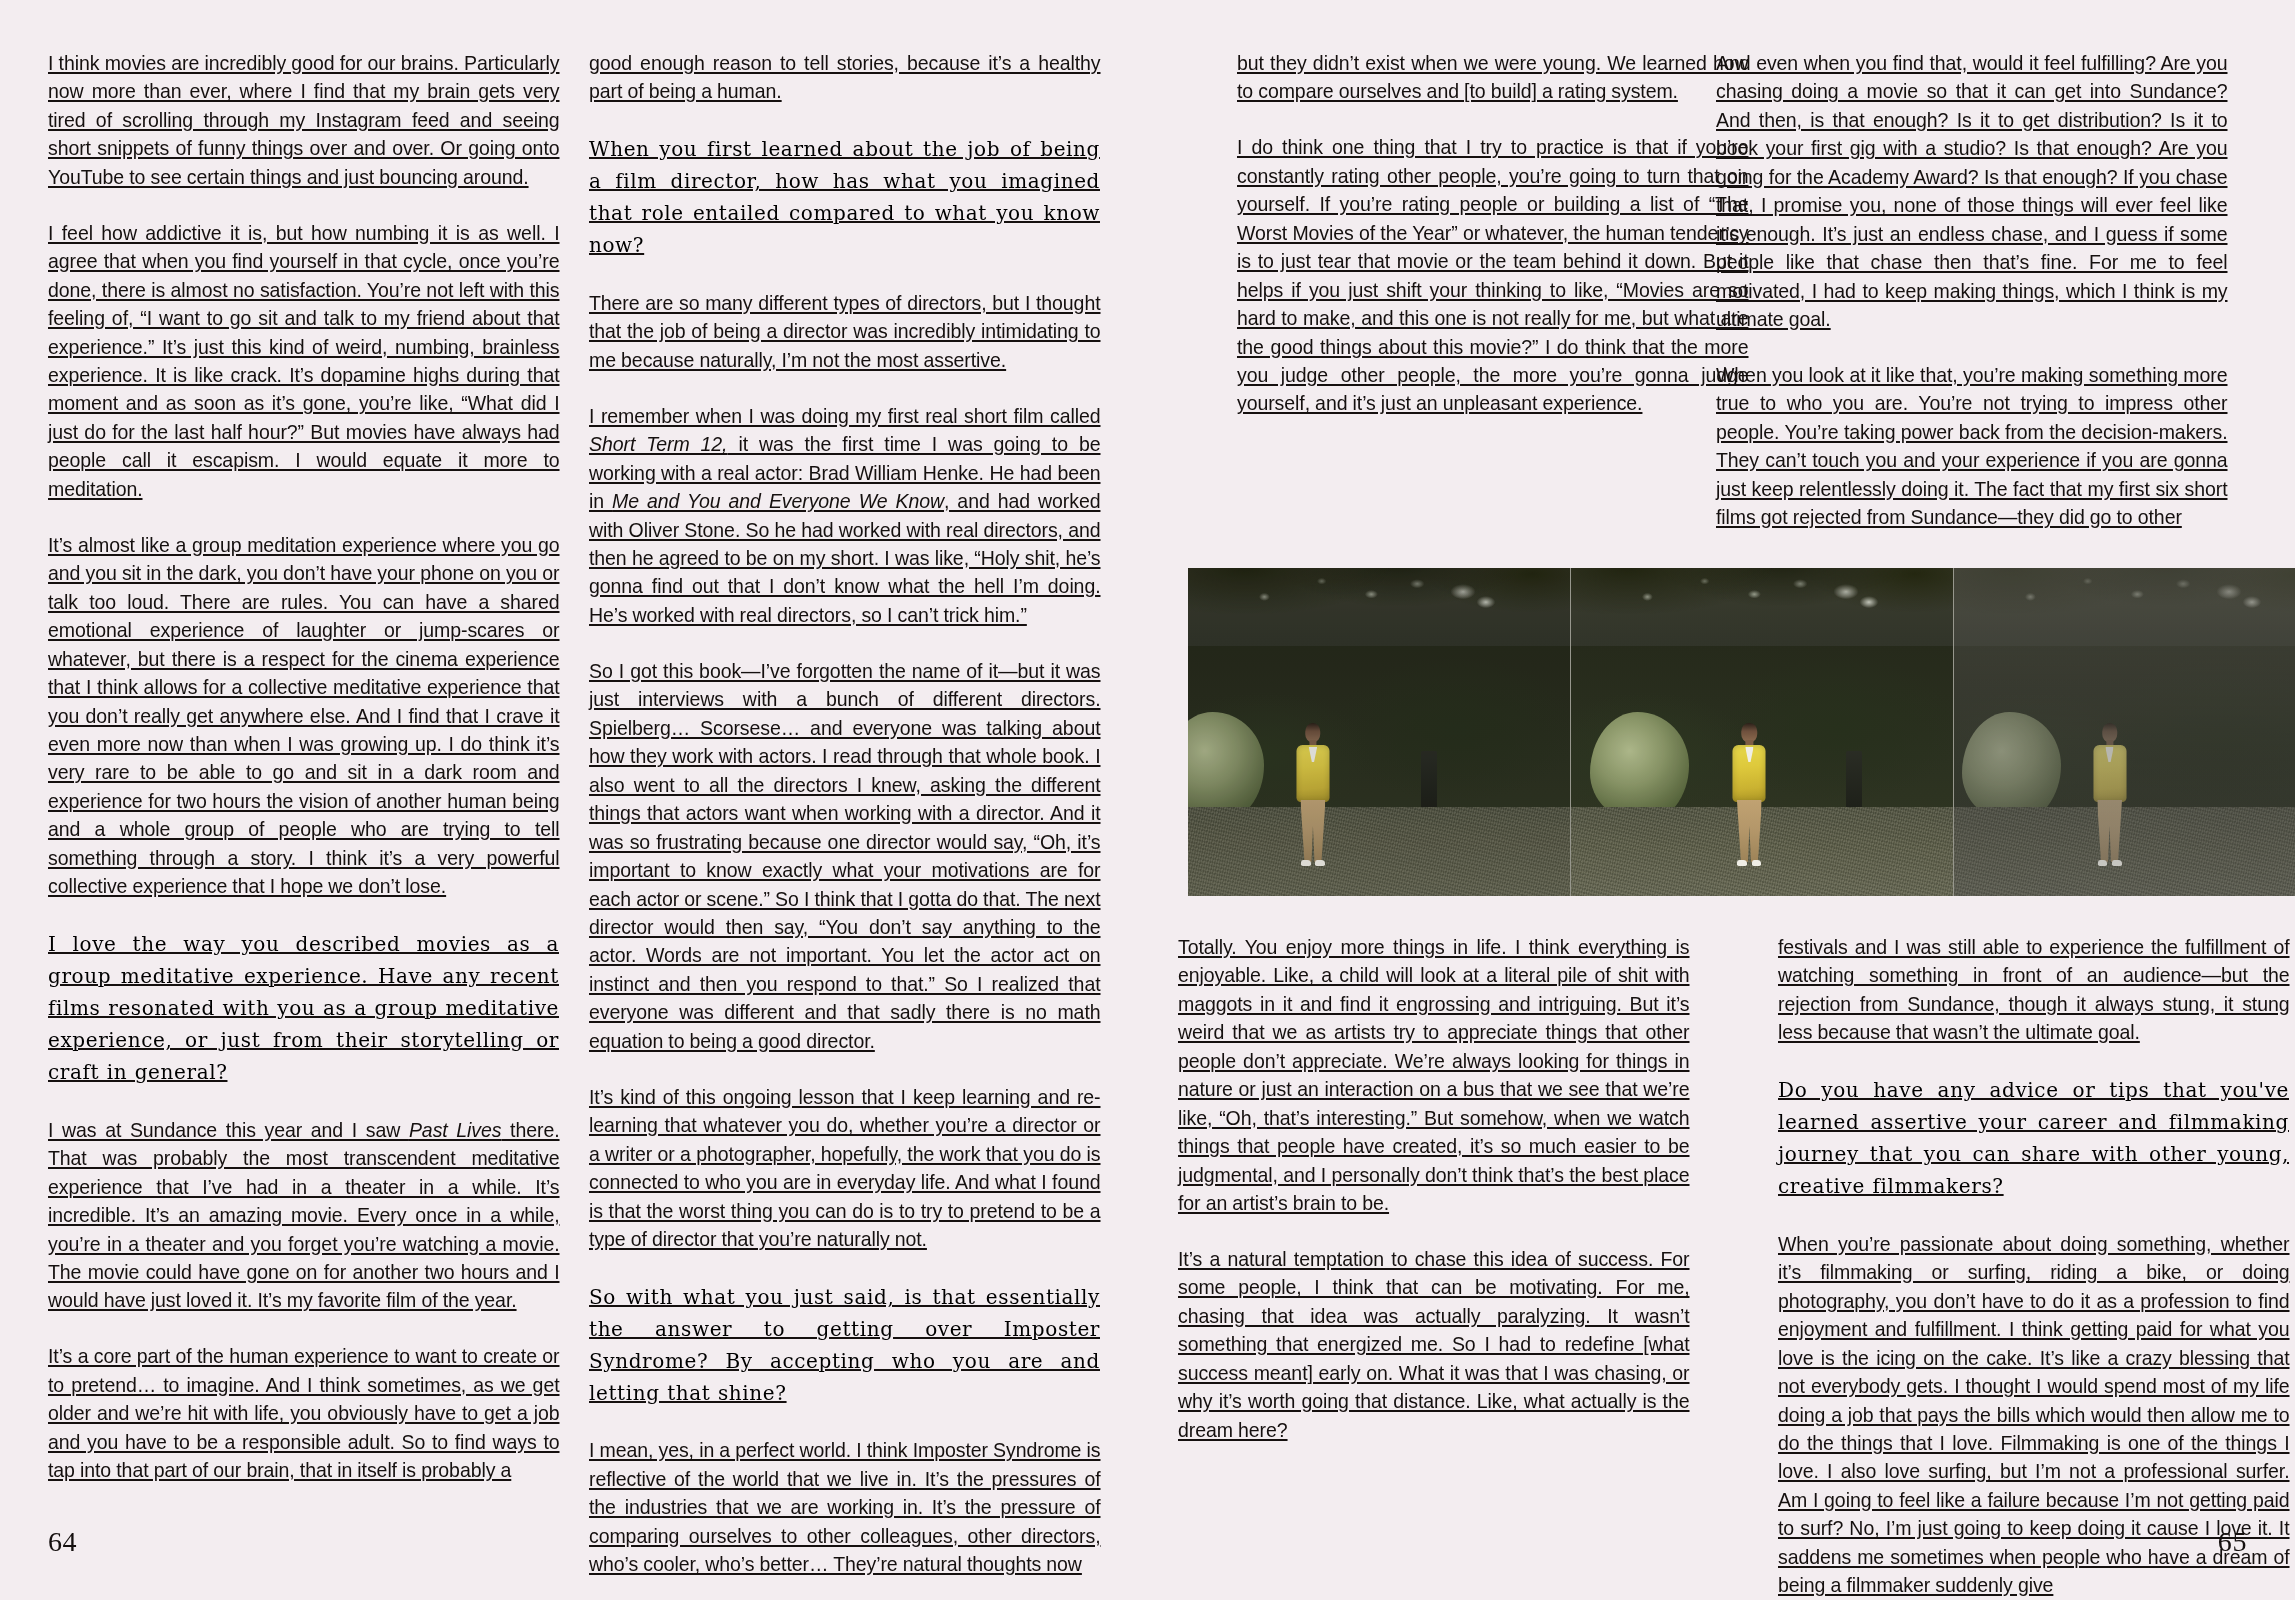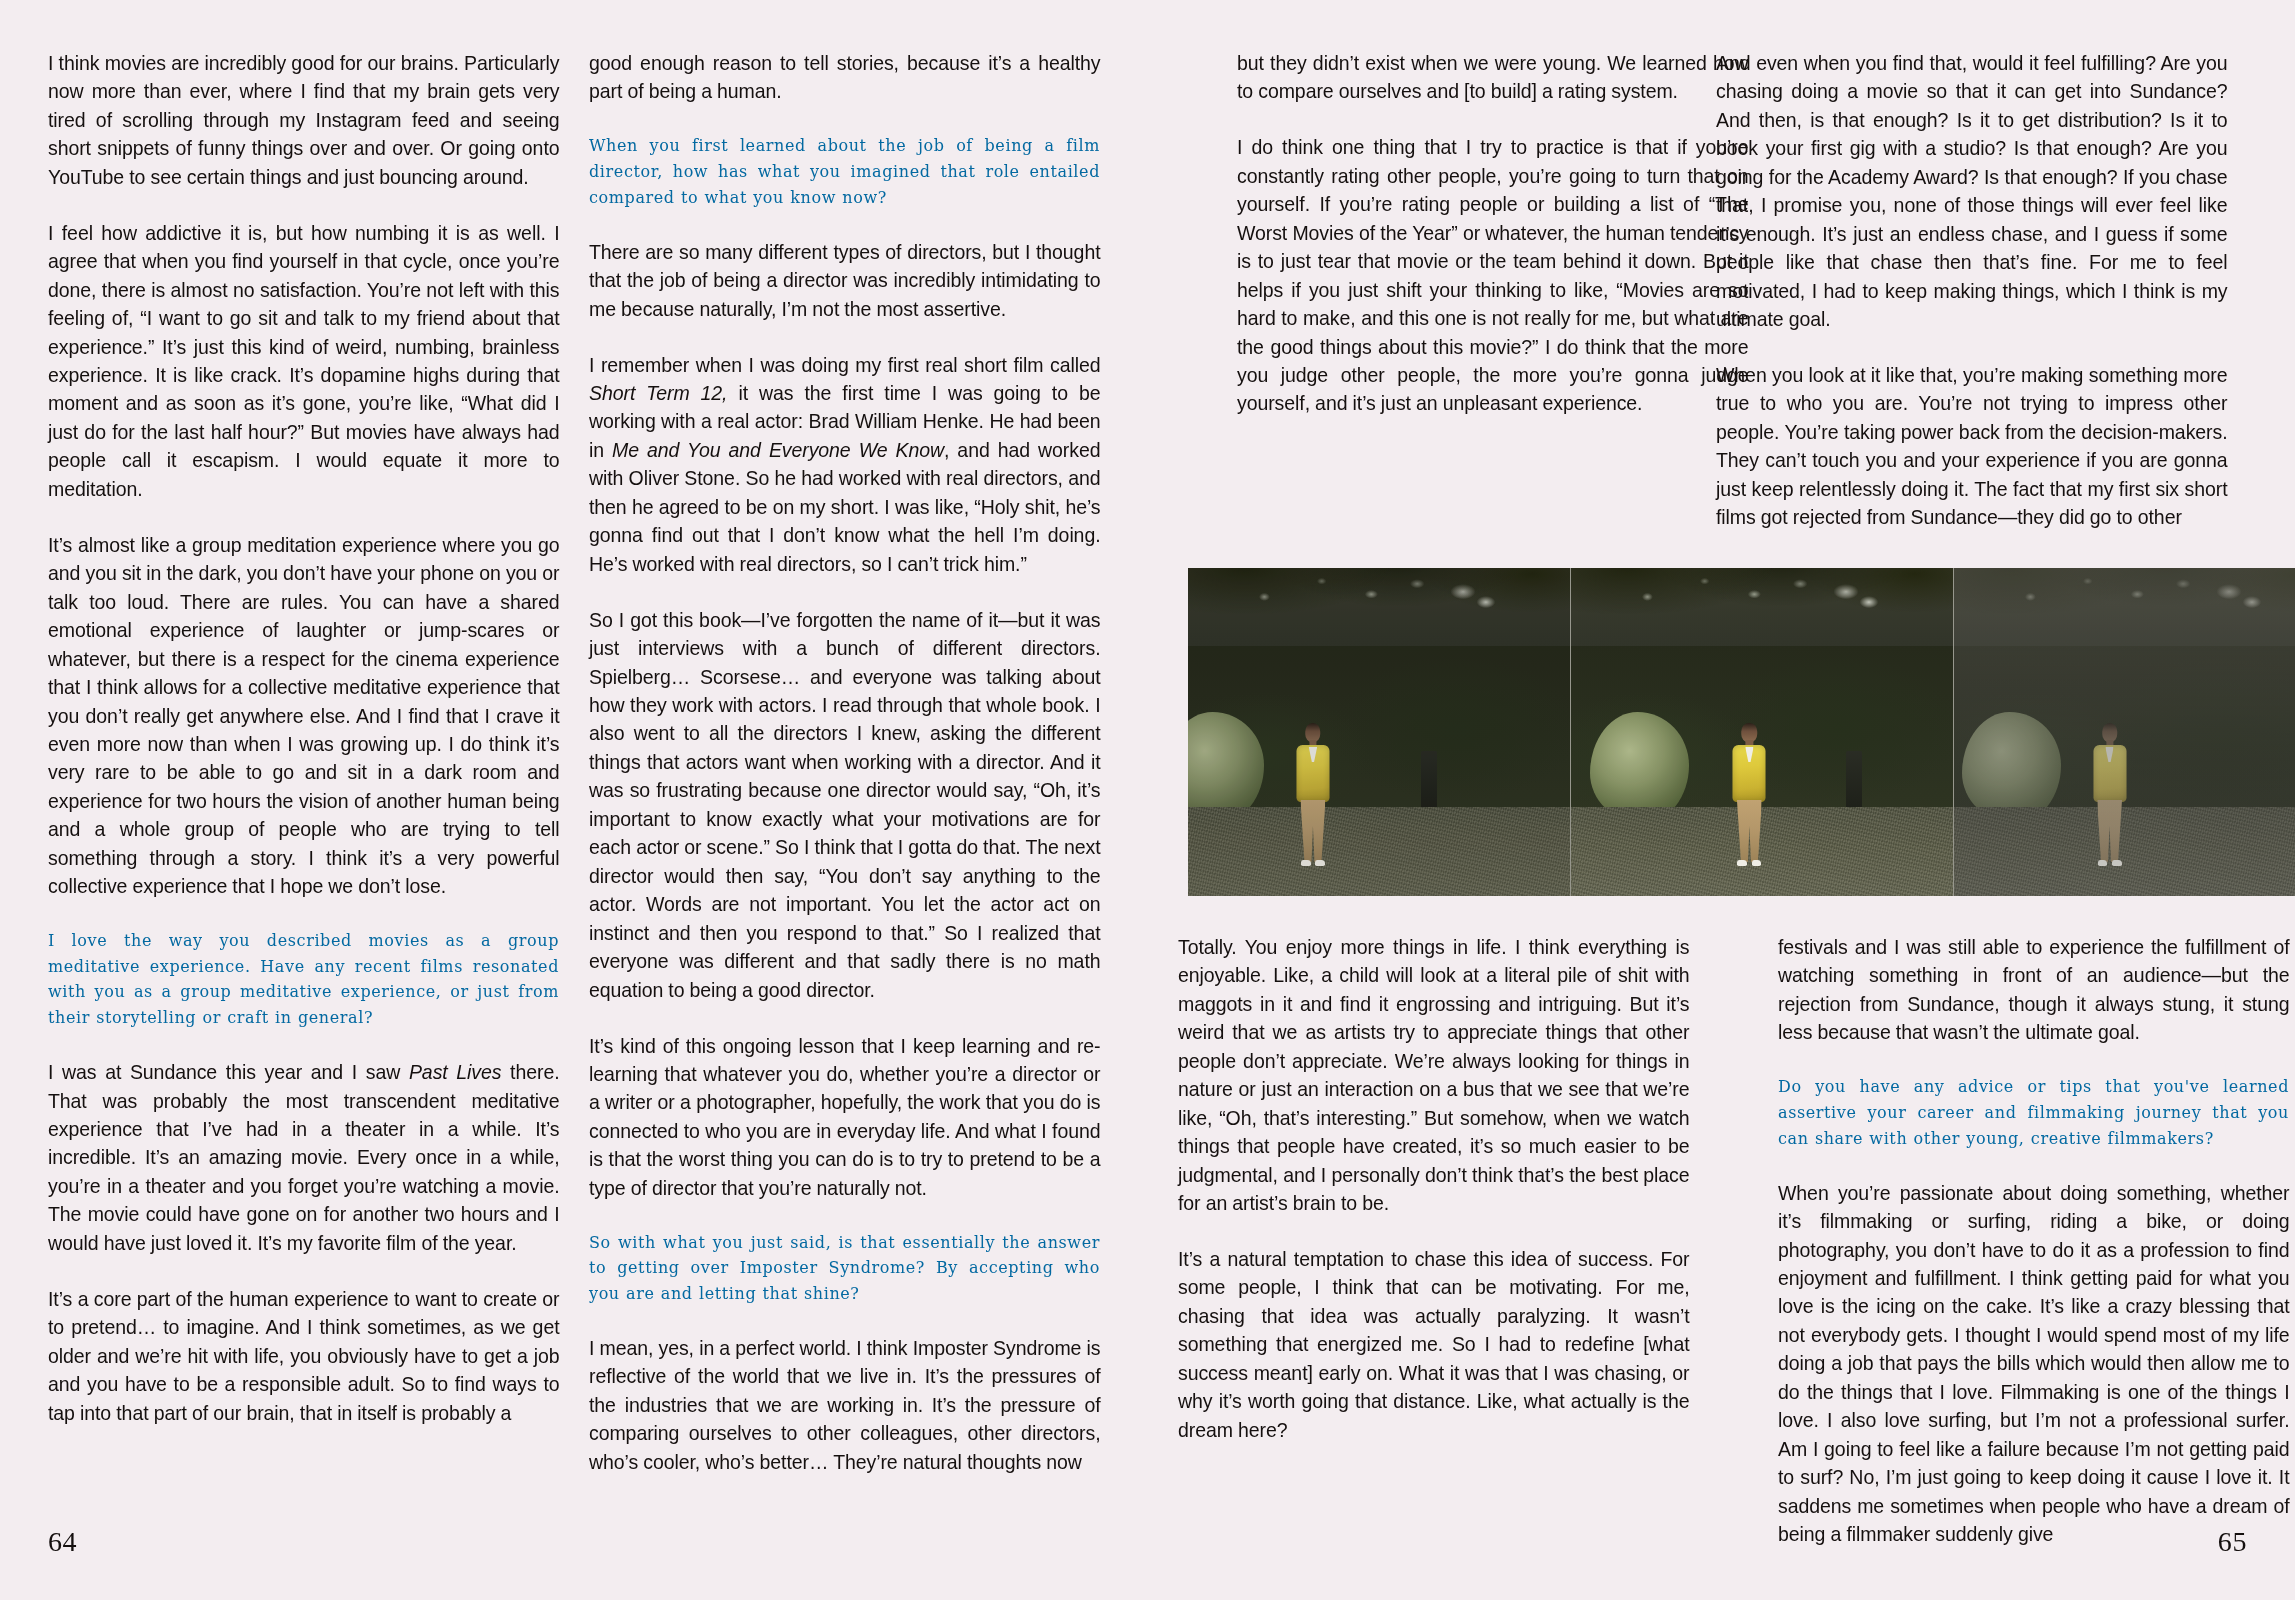--- a/index.html
+++ b/index.html
@@ -16,20 +16,21 @@
   .page{position:absolute;top:0;height:1601px;}
   .page-left{left:0;width:1148px;}
   .page-right{left:1148px;width:1148px;}
 
   
   .col{
     position:absolute;
     top:49px;
     width:511px;
     color:#15100f;
+    text-decoration:underline;
   }
   .col-1{left:48px;}
   .col-2{left:589px;}
   .col-3{left:1237px;}
   .col-4{left:1716px;}
 
   
   p.answer{
     margin:0 0 27.5px 0;
     font-family:"Liberation Sans", sans-serif;
@@ -42,26 +43,26 @@
     transform:scaleX(0.93);
     transform-origin:left top;
     width:550px;
   }
   p.answer i, p.answer em{font-style:italic;}
 
   
   p.question{
     margin:0 0 27.5px 0;
     font-family:"DejaVu Serif","Liberation Serif",serif;
-    font-size:16px;
+    font-size:20px;
     line-height:1.60;
     text-align:justify;
     letter-spacing:0.6px;
     word-spacing:0.6px;
-    color:#0369a1;
+    color:#000000;
     width:511px;
   }
 
   
   .col p:last-child{margin-bottom:0;}
 
   
   .col-lower{position:absolute;top:933px;width:511px;}
   .col-3.col-lower{left:1178px;}
   .col-4.col-lower{left:1778px;}

